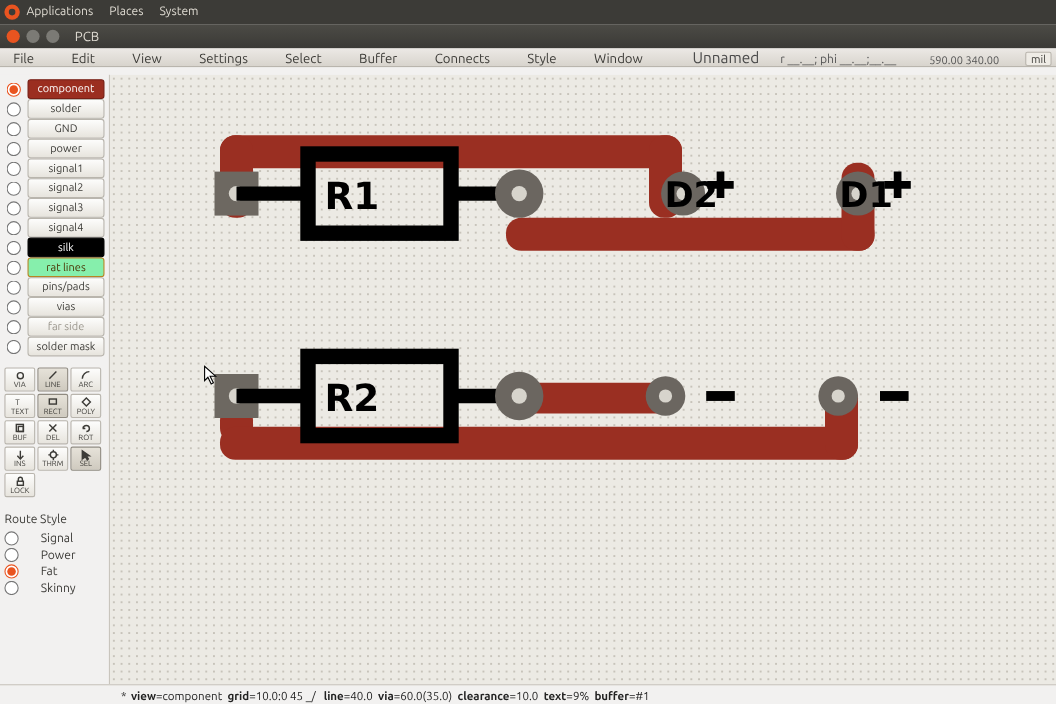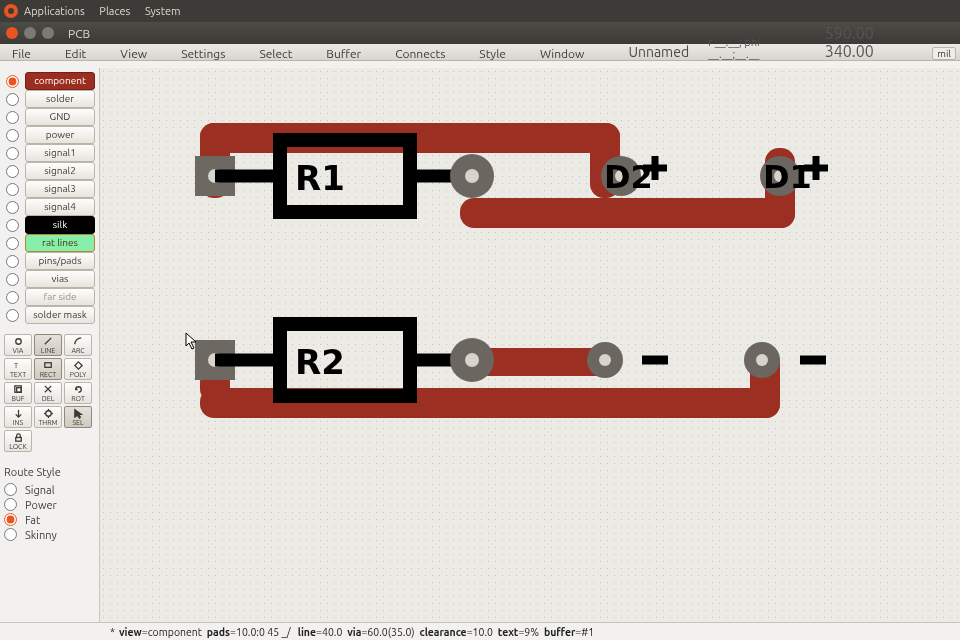--- a/index.html
+++ b/index.html
@@ -16,39 +16,39 @@
   
   #win-title { height: 22px; background: linear-gradient(#4c4b46,#3b3a36); display:flex; align-items:center; padding:0 6px; color:#dfdbd2; font-size:12px; }
   #win-title .wbtn { width:12px; height:12px; border-radius:50%; margin-right:6px; background:#7b7a75; }
   #win-title .wbtn.close { background:#e95420; }
   
   #menubar { height: 17px; background: linear-gradient(#ece9e5,#d8d4cd); border-bottom:1px solid #b9b5ad; display:flex; align-items:flex-end; font-size:12px; color:#3c3b37; padding:0 4px;gap:18px; }
   #menubar .menu { padding: 0 8px; cursor:pointer; }
   #menubar .spacer { flex:1; }
   #menubar .docname { color:#4a4a4a; margin-right:1px; font-size:14px; }
   #menubar .coords { color:#555; font-size:11px; margin-right:12px; }
-  #menubar .xy { font-size:16px; color:#555; margin-right:6px; }
+  #menubar .xy { font-size:10px; color:#555; margin-right:6px; }
   #menubar .unit { border:1px solid #b9b5ad; background:#efece6; padding:0 4px; font-size:10px; border-radius:2px; }
   
   #workspace { position:absolute; top:68px; bottom:18px; left:0; right:0; display:flex; }
   
   #sidebar { width:100px; background:#f2f1f0; border-right:1px solid #c9c5bd; padding:4px 4px 4px 4px; display:flex; flex-direction:column; gap:2px; overflow:hidden; }
   .layer-row { display:flex; align-items:center; gap:4px; }
   .layer-row input[type=radio] { accent-color:#e95420; margin:0 2px; }
   .layer-btn { flex:1; font-size:10px; padding:1px 0; border:1px solid #b9b5ad; background:linear-gradient(#fdfdfc,#e7e4dd); border-radius:3px; text-align:center; color:#3c3b37; cursor:pointer; line-height:14px; }
   .layer-btn.comp { background:#9b2e20; color:#fff; border-color:#761f15; }
   .layer-btn.silk { background:#000; color:#fff; border-color:#000; }
   .layer-btn.rat  { background:#86efac; color:#4a3200; border-color:#b78524; }
   .layer-btn.dim  { color:#9a968d; }
   #toolgrid { margin-top:8px; display:grid; grid-template-columns:repeat(3,28px); grid-auto-rows:22px; gap:2px; justify-content:start; }
   .tool { border:1px solid #b9b5ad; background:linear-gradient(#fdfdfc,#e7e4dd); border-radius:2px; font-size:7px; display:flex; flex-direction:column; align-items:center; justify-content:center; color:#3c3b37; cursor:pointer; line-height:1; }
   .tool.sel { background:linear-gradient(#e6e2d9,#cfcabf); border-color:#8f8a80; }
   .tool svg { width:11px; height:11px; stroke:#3c3b37; fill:none; stroke-width:1.4; }
   #route-label { margin-top:10px; font-size:11px; color:#3c3b37; padding:2px 0; }
-  .rstyle { display:flex; align-items:center; gap:8px; font-size:11px; color:#3c3b37; padding:1px 0;}
+  .rstyle { display:flex; align-items:center; gap:20px; font-size:11px; color:#3c3b37; padding:1px 0;}
   .rstyle input { accent-color:#e95420; margin:0; }
   
   #canvas-wrap { flex:1; position:relative; overflow:hidden; }
   #canvas { position:absolute; inset:0; background:#eceae4;
     background-image:
       radial-gradient(circle, #c7c3ba 0.9px, transparent 0.9px);
     background-size: 7px 7px;
   }
   svg.schem { position:absolute; inset:0; width:100%; height:100%; }
   .trace { fill:#9a2f22; }
@@ -337,20 +337,20 @@
       <svg width="14" height="18" viewBox="0 0 14 18">
           <path d="M1 1 L1 14 L4 11 L7 17 L9 16 L6 10 L11 10 Z" fill="#fff" stroke="#000" stroke-width="1"></path>
         </svg>
     </div>
   </div>
 </div>
 
 <div id="statusbar">
   <span class="star">*</span>
   <span><b>view</b>=<span>component</span>&nbsp;
-        <b>pads</b>=<span>10.0:0  45 _/</span>&nbsp;&nbsp;
+        <b>grid</b>=<span>10.0:0  45 _/</span>&nbsp;&nbsp;
         <b>line</b>=<span>40.0</span>&nbsp;
         <b>via</b>=<span>60.0(35.0)</span>&nbsp;
         <b>clearance</b>=<span>10.0</span>&nbsp;
         <b>text</b>=<span>9%</span>&nbsp;
         <b>buffer</b>=<span>#1</span>
   </span>
 </div>
 
 </body></html>

